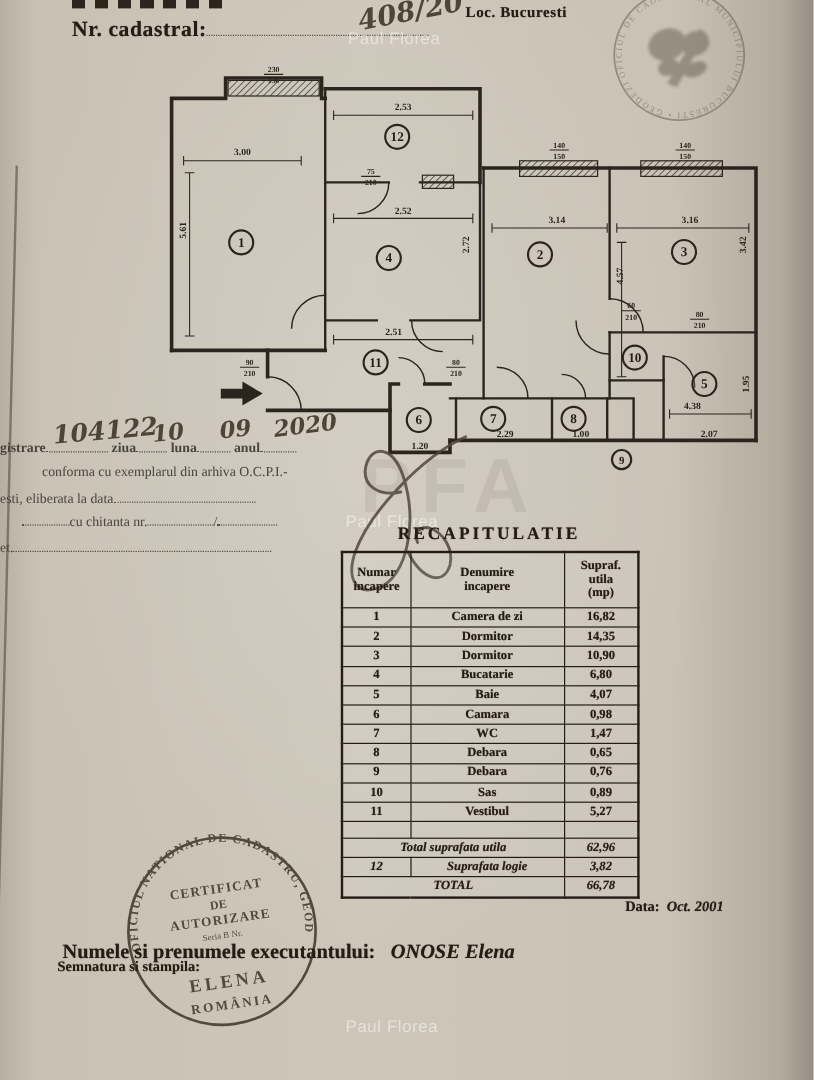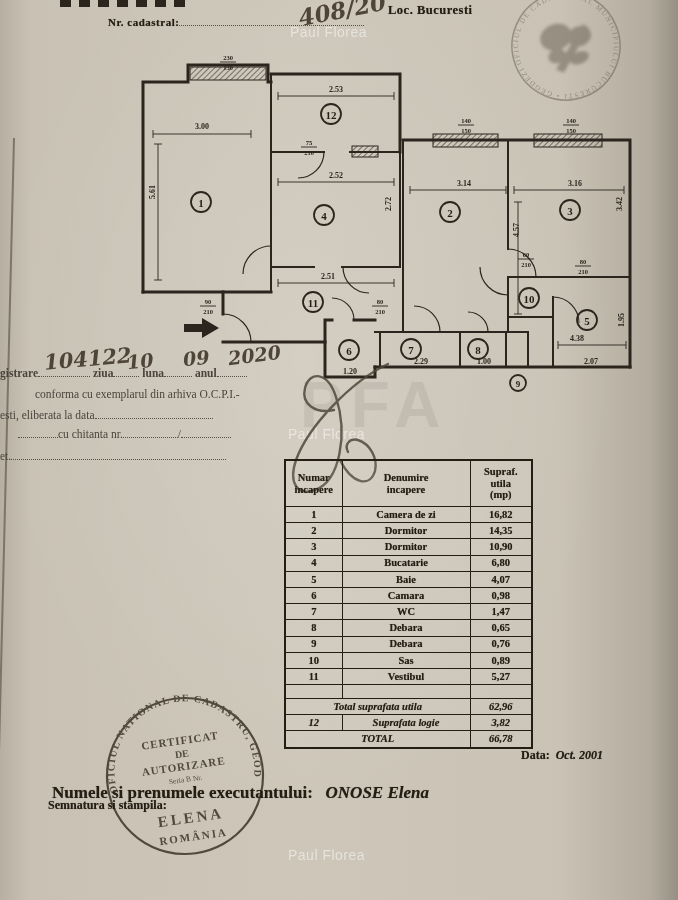--- a/index.html
+++ b/index.html
@@ -32,21 +32,21 @@
 </style>
 </head>
 <body>
 
 <div id="page">
 
   <div class="fold"></div>
 
   <div class="abs cutline" style="left:60px;top:0;width:130px;"></div>
 
-  <div class="abs ink" style="left:60px;top:14px;font-size:11px;letter-spacing:.5px;margin-left:48px;"><span>Nr. cadastral:</span><span class="dots" style="width:185px;"></span></div>
+  <div class="abs ink" style="left:60px;top:14px;font-size:18px;letter-spacing:.5px;"><span>Nr. cadastral:</span><span class="dots" style="width:185px;"></span></div>
   <div class="abs hand" style="left:298px;top:-4px;font-size:23px;transform:rotate(-11deg);font-weight:bold;">408/20</div>
   <div class="abs ink" style="left:388px;top:3px;font-size:12.5px;letter-spacing:.5px;">Loc. Bucuresti</div>
 
   <div class="abs wm" style="left:290px;top:24px;">Paul Florea</div>
   <div class="abs wm" style="left:288px;top:426px;">Paul Florea</div>
   <div class="abs wm" style="left:288px;top:847px;">Paul Florea</div>
   <div class="abs" style="left:300px;top:368px;font-size:64px;font-weight:bold;color:rgba(110,104,94,.13);letter-spacing:8px;font-family:'Liberation Sans',sans-serif;">PFA</div>
 
   <svg class="abs" style="left:478px;top:-6px;" width="175" height="120" viewBox="0 0 175 120">
     <defs>
@@ -240,20 +240,21 @@
   <div class="abs faded" style="left:0;top:448px;font-size:11.5px;white-space:nowrap;">
     <span>et.</span><span class="dots" style="width:215px;"></span></div>
 
   <svg class="abs" style="left:260px;top:352px;" width="170" height="150" viewBox="0 0 170 150">
     <g stroke="#51483c" stroke-width="2.4" fill="none" opacity=".85" stroke-linecap="round">
       <path d="M128,12 C90,30 48,75 36,108 C28,132 38,144 55,138 C80,129 88,82 76,45 C68,20 50,18 45,36 C41,52 55,62 74,58"></path>
       <path d="M80,108 C92,132 110,136 115,119 C118,106 110,92 98,88 C90,86 84,92 88,100"></path>
     </g>
   </svg>
 
+  <div class="abs ink" style="left:284px;top:437px;width:247px;text-align:center;font-size:14.5px;letter-spacing:2.5px;">RECAPITULATIE</div>
   <div class="abs" style="left:284px;top:459px;">
     <table id="recap">
       <colgroup>
           <col style="width:57px;">
           <col style="width:128px;">
           <col style="width:62px;">
         </colgroup>
       <thead>
           <tr>
         <th><span>Numar</span><br><span>incapere</span></th>

